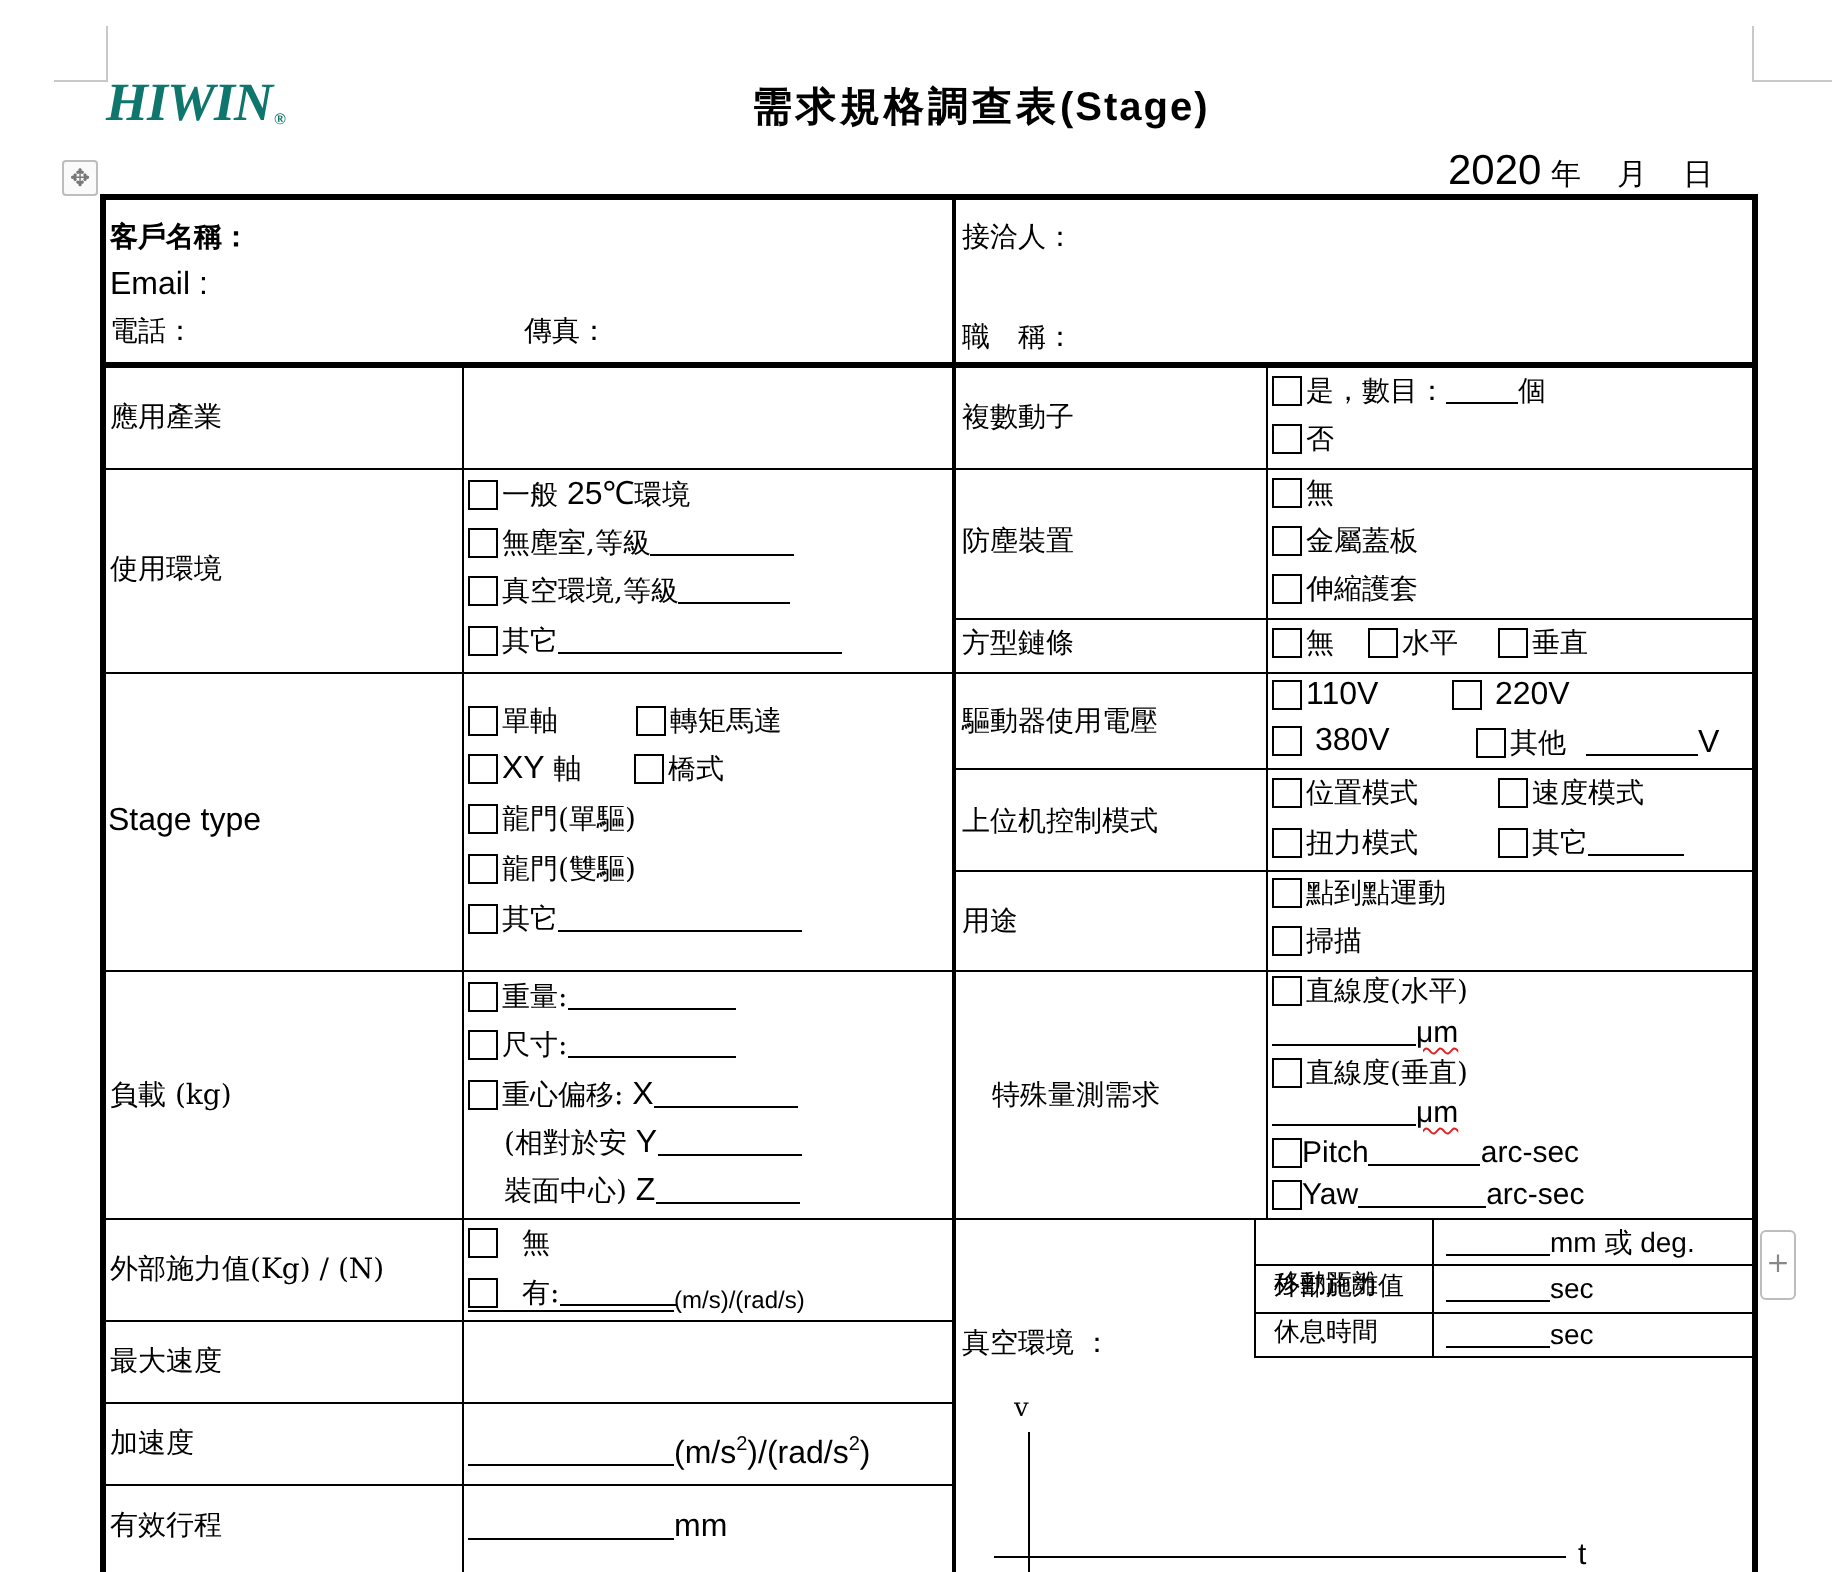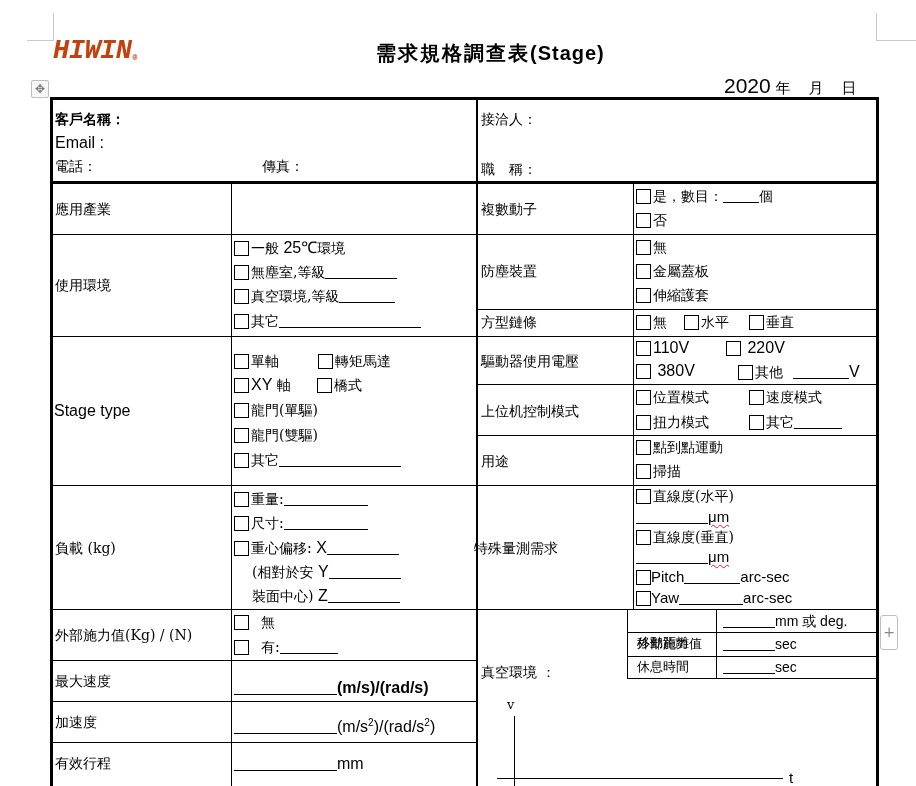--- a/index.html
+++ b/index.html
@@ -1,22 +1,22 @@
 <!DOCTYPE html>
 <html><head>
 <meta charset="utf-8">
 <style>
   html, body { margin:0; padding:0; background:#ffffff; }
   body { width:916px; height:786px; position:relative; overflow:hidden;
          font-family:"DejaVu Serif", "Liberation Serif", serif; color:#000; }
   .abs { position:absolute; }
   .corner-tl { left:27px; top:13px; width:26px; height:27px; border-right:1px solid #c8c8c8; border-bottom:1px solid #c8c8c8; }
   .corner-tr { left:876px; top:13px; width:40px; height:27px; border-left:1px solid #c8c8c8; border-bottom:1px solid #c8c8c8; }
-  .logo { left:53px; top:36px; font-family:Liberation Mono, monospace; font-weight:bold; font-style:italic;
-          font-size:27px; color:#c2410c; letter-spacing:-0.5px; }
+  .logo { left:53px; top:36px; font-family:Liberation Serif, serif; font-weight:bold; font-style:italic;
+          font-size:27px; color:#0f766e; letter-spacing:-0.5px; }
   .logo sup { font-size:8px; font-style:normal; vertical-align:-2px; margin-left:1px; }
   .title { left:376px; top:40px; font-size:20px; font-weight:bold; letter-spacing:2px; }
   .title .en { font-family:"Liberation Sans", sans-serif; letter-spacing:1px; }
   .date { left:724px; top:74px; font-size:15px; }
   .date .yr { font-family:"Liberation Sans", sans-serif; font-size:21px; }
   .date span.gap { display:inline-block; width:18px; }
   .move-handle { left:31px; top:80px; width:16px; height:16px; border:1px solid #bdbdbd; border-radius:2px;
                  font-size:12px; color:#777; text-align:center; line-height:16px; background:#fafafa; }
   .add-handle { left:880px; top:615px; width:16px; height:33px; border:1px solid #bdbdbd; border-radius:3px;
                 font-size:14px; color:#888; text-align:center; line-height:33px; background:#fff; }
@@ -110,31 +110,31 @@
 
 <div class="abs t" style="left:234px;top:489px;"><span class="cb"></span><span>重量:</span><span class="ul" style="width:84px;"></span></div>
 <div class="abs t" style="left:234px;top:513px;"><span class="cb"></span><span>尺寸:</span><span class="ul" style="width:84px;"></span></div>
 <div class="abs t" style="left:234px;top:538px;"><span class="cb"></span><span>重心偏移: </span><span class="sans" style="font-size:16px;">X</span><span class="ul" style="width:72px;"></span></div>
 <div class="abs t" style="left:252px;top:562px;"><span>(相對於安 </span><span class="sans" style="font-size:16px;">Y</span><span class="ul" style="width:72px;"></span></div>
 <div class="abs t" style="left:252px;top:586px;"><span>裝面中心) </span><span class="sans" style="font-size:16px;">Z</span><span class="ul" style="width:72px;"></span></div>
 
 <div class="abs t" style="left:234px;top:612px;"><span class="cb" style="margin-right:12px;"></span><span>無</span></div>
 <div class="abs t" style="left:234px;top:637px;"><span class="cb" style="margin-right:12px;"></span><span>有:</span><span class="ul" style="width:58px;"></span></div>
 
-<div class="abs t sans" style="left:234px;top:678px;font-size:16px;font-weight:bold;"><span class="ul" style="width:103px;"></span><span>(m/s)/(rad/s)</span></div>
+<div class="abs t sans" style="left:234px;top:640px;font-size:12px;"><span class="ul" style="width:103px;"></span><span>(m/s)/(rad/s)</span></div>
 <div class="abs t sans" style="left:234px;top:713px;font-size:16px;"><span class="ul" style="width:103px;"></span><span>(m/s</span><sup style="font-size:10px;">2</sup><span>)/(rad/s</span><sup style="font-size:10px;">2</sup><span>)</span></div>
 <div class="abs t sans" style="left:234px;top:754px;font-size:16px;"><span class="ul" style="width:103px;"></span><span>mm</span></div>
 
 <div class="abs t" style="left:481px;top:199px;">複數動子</div>
 <div class="abs t" style="left:481px;top:261px;">防塵裝置</div>
 <div class="abs t" style="left:481px;top:312px;">方型鏈條</div>
 <div class="abs t" style="left:481px;top:351px;">驅動器使用電壓</div>
 <div class="abs t" style="left:481px;top:401px;">上位机控制模式</div>
 <div class="abs t" style="left:481px;top:451px;">用途</div>
-<div class="abs t" style="left:474px;top:538px;">特殊量測需求</div>
+<div class="abs t" style="left:496px;top:538px;">特殊量測需求</div>
 <div class="abs t" style="left:481px;top:662px;">真空環境 ：</div>
 
 <div class="abs t" style="left:636px;top:186px;"><span class="cb"></span><span>是，數目：</span><span class="ul" style="width:36px;"></span><span>個</span></div>
 <div class="abs t" style="left:636px;top:210px;"><span class="cb"></span><span>否</span></div>
 
 <div class="abs t" style="left:636px;top:237px;"><span class="cb"></span><span>無</span></div>
 <div class="abs t" style="left:636px;top:261px;"><span class="cb"></span><span>金屬蓋板</span></div>
 <div class="abs t" style="left:636px;top:285px;"><span class="cb"></span><span>伸縮護套</span></div>
 
 <div class="abs t" style="left:636px;top:312px;"><span class="cb"></span><span>無</span></div>

